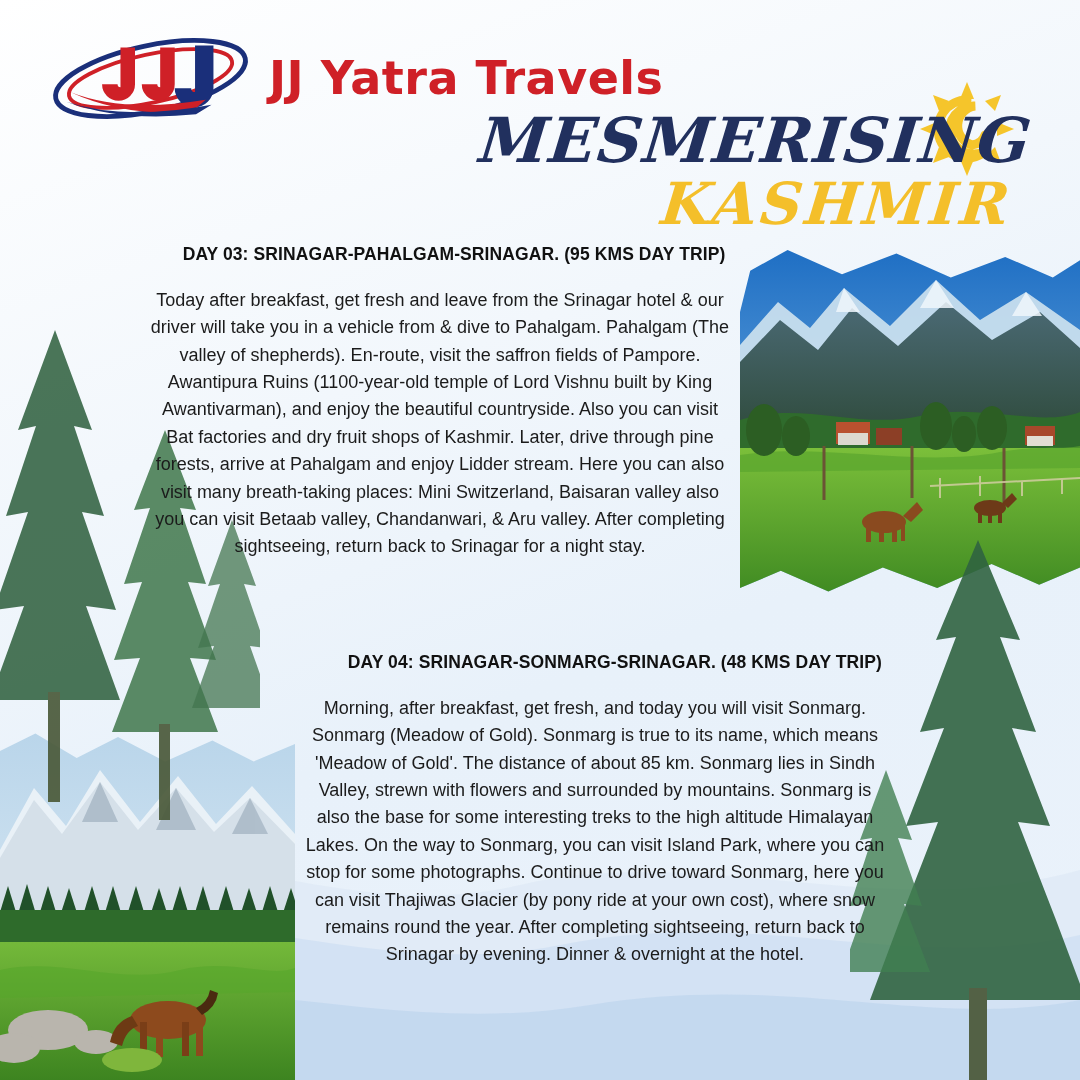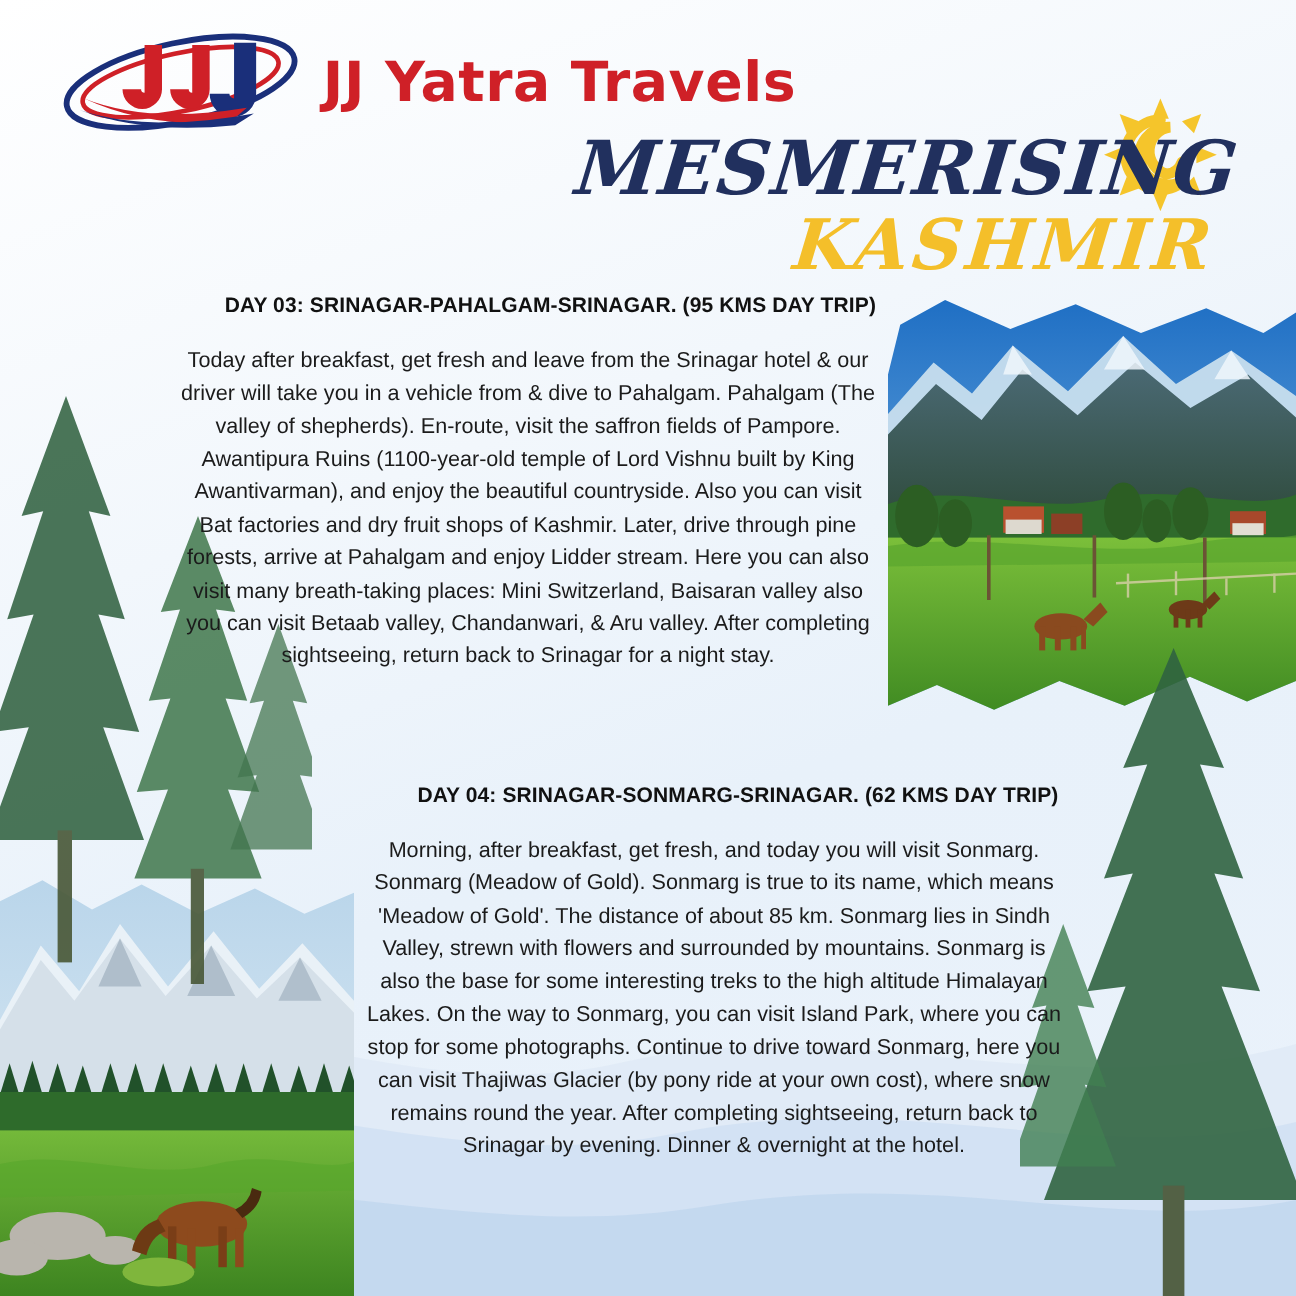--- a/index.html
+++ b/index.html
@@ -19,21 +19,21 @@
   .wave {
     position: absolute;
     left: 0; right: 0;
     pointer-events: none;
   }
   .wave svg { display: block; width: 100%; }
 
   
   .header {
     position: absolute;
-    top: 8px; left: 0; right: 0;
+    top: 18px; left: 0; right: 0;
     height: 120px;
     display: flex;
     align-items: center;
     padding-left: 48px;
   }
   .logo {
     position: relative;
     width: 205px; height: 92px;
     flex: none;
   }
@@ -124,21 +124,21 @@
   #section-day3 { top: 244px; left: 150px; width: 580px; }
   #section-day4 { top: 652px; left: 300px; width: 590px; }
 
   .day-head {
     font-size: 17.5px;
     font-weight: bold;
     color: #111111;
     letter-spacing: .1px;
     margin-bottom: 22px;
   }
-  #section-day3 .day-head { text-align: right; padding-left: 28px; }
+  #section-day3 .day-head { text-align: center; padding-left: 28px; }
   #section-day4 .day-head { text-align: right; padding-right: 8px; }
 
   .day-body {
     font-size: 18px;
     line-height: 1.52;
     color: #1b1b1b;
     text-align: center;
   }
 </style>
 </head>
@@ -346,17 +346,17 @@
       </g>
     </svg>
   </div>
 
   <div class="section" id="section-day3">
     <div class="day-head">DAY 03: SRINAGAR-PAHALGAM-SRINAGAR. (95 KMS DAY TRIP)</div>
     <div class="day-body">Today after breakfast, get fresh and leave from the Srinagar hotel &amp; our driver will take you in a vehicle from &amp; dive to Pahalgam. Pahalgam (The valley of shepherds). En-route, visit the saffron fields of Pampore. Awantipura Ruins (1100-year-old temple of Lord Vishnu built by King Awantivarman), and enjoy the beautiful countryside. Also you can visit Bat factories and dry fruit shops of Kashmir. Later, drive through pine forests, arrive at Pahalgam and enjoy Lidder stream. Here you can also visit many breath-taking places: Mini Switzerland, Baisaran valley also you can visit Betaab valley, Chandanwari, &amp; Aru valley. After completing sightseeing, return back to Srinagar for a night stay.</div>
   </div>
 
   <div class="section" id="section-day4">
-    <div class="day-head">DAY 04: SRINAGAR-SONMARG-SRINAGAR. (62 KMS DAY TRIP)</div>
+    <div class="day-head">DAY 04: SRINAGAR-SONMARG-SRINAGAR. (48 KMS DAY TRIP)</div>
     <div class="day-body">Morning, after breakfast, get fresh, and today you will visit Sonmarg. Sonmarg (Meadow of Gold). Sonmarg is true to its name, which means 'Meadow of Gold'. The distance of about 85 km. Sonmarg lies in Sindh Valley, strewn with flowers and surrounded by mountains. Sonmarg is also the base for some interesting treks to the high altitude Himalayan Lakes. On the way to Sonmarg, you can visit Island Park, where you can stop for some photographs. Continue to drive toward Sonmarg, here you can visit Thajiwas Glacier (by pony ride at your own cost), where snow remains round the year. After completing sightseeing, return back to Srinagar by evening. Dinner &amp; overnight at the hotel.</div>
   </div>
 
 </div>
 
 </body></html>

